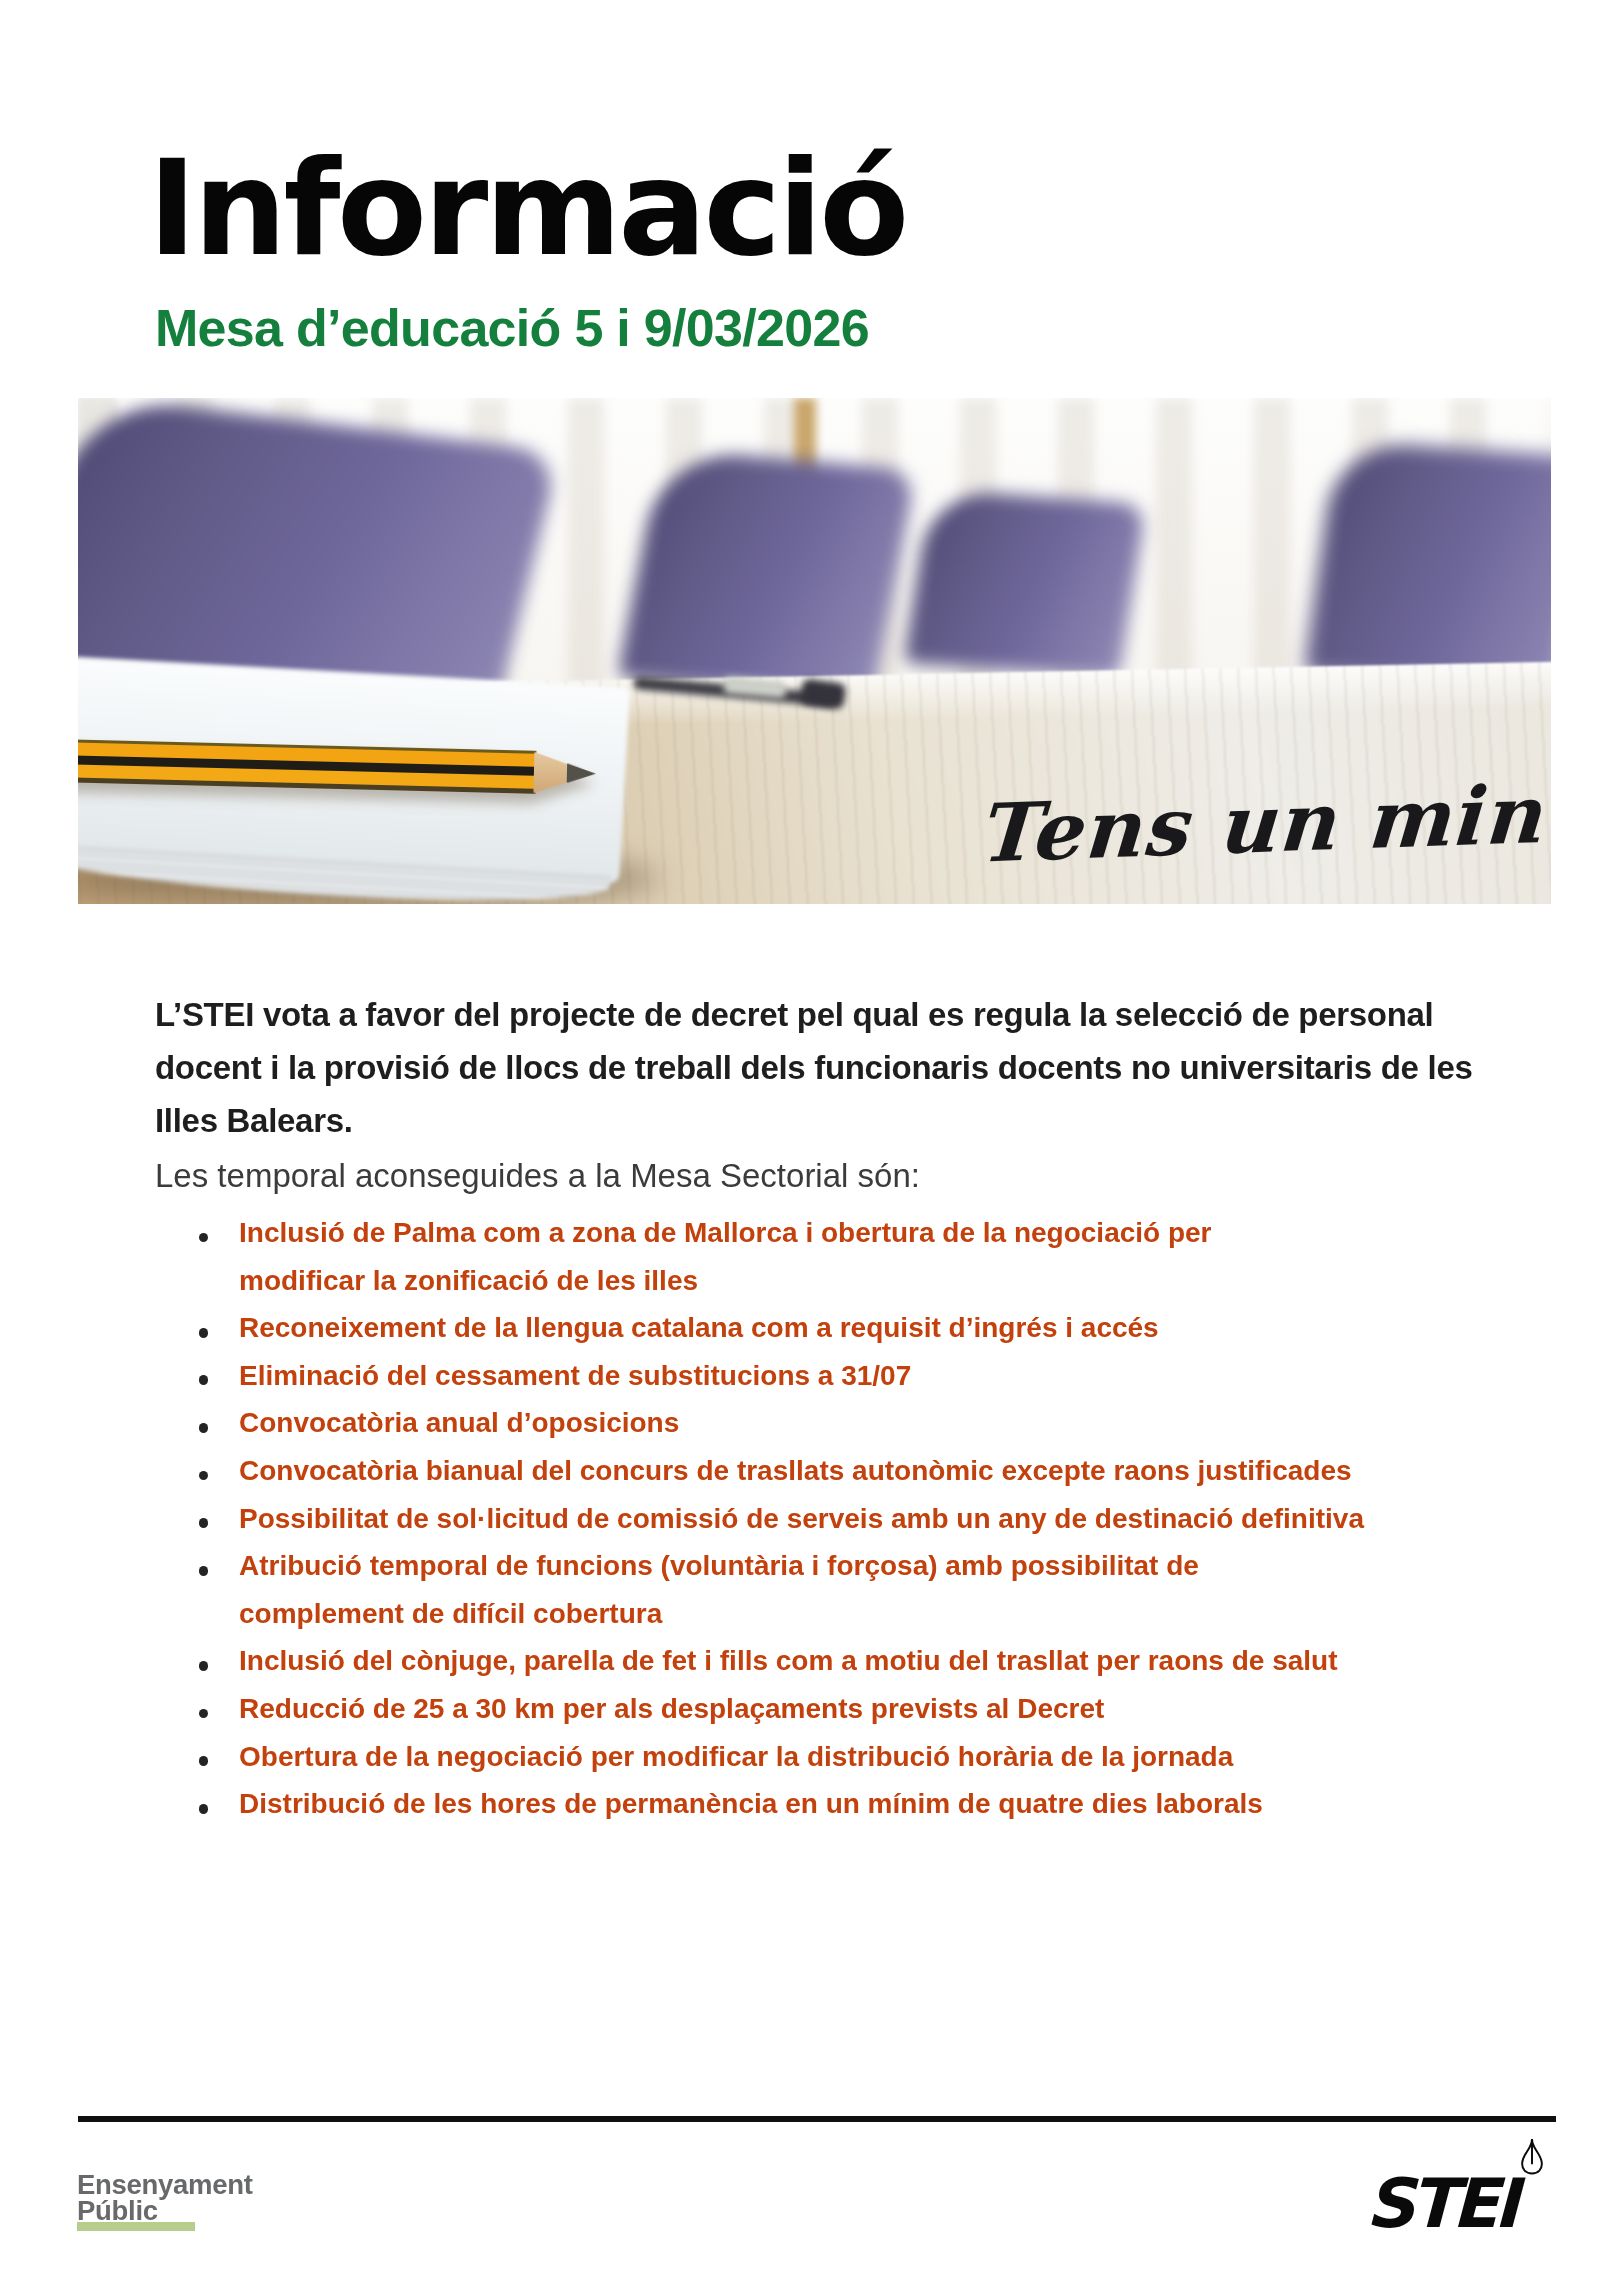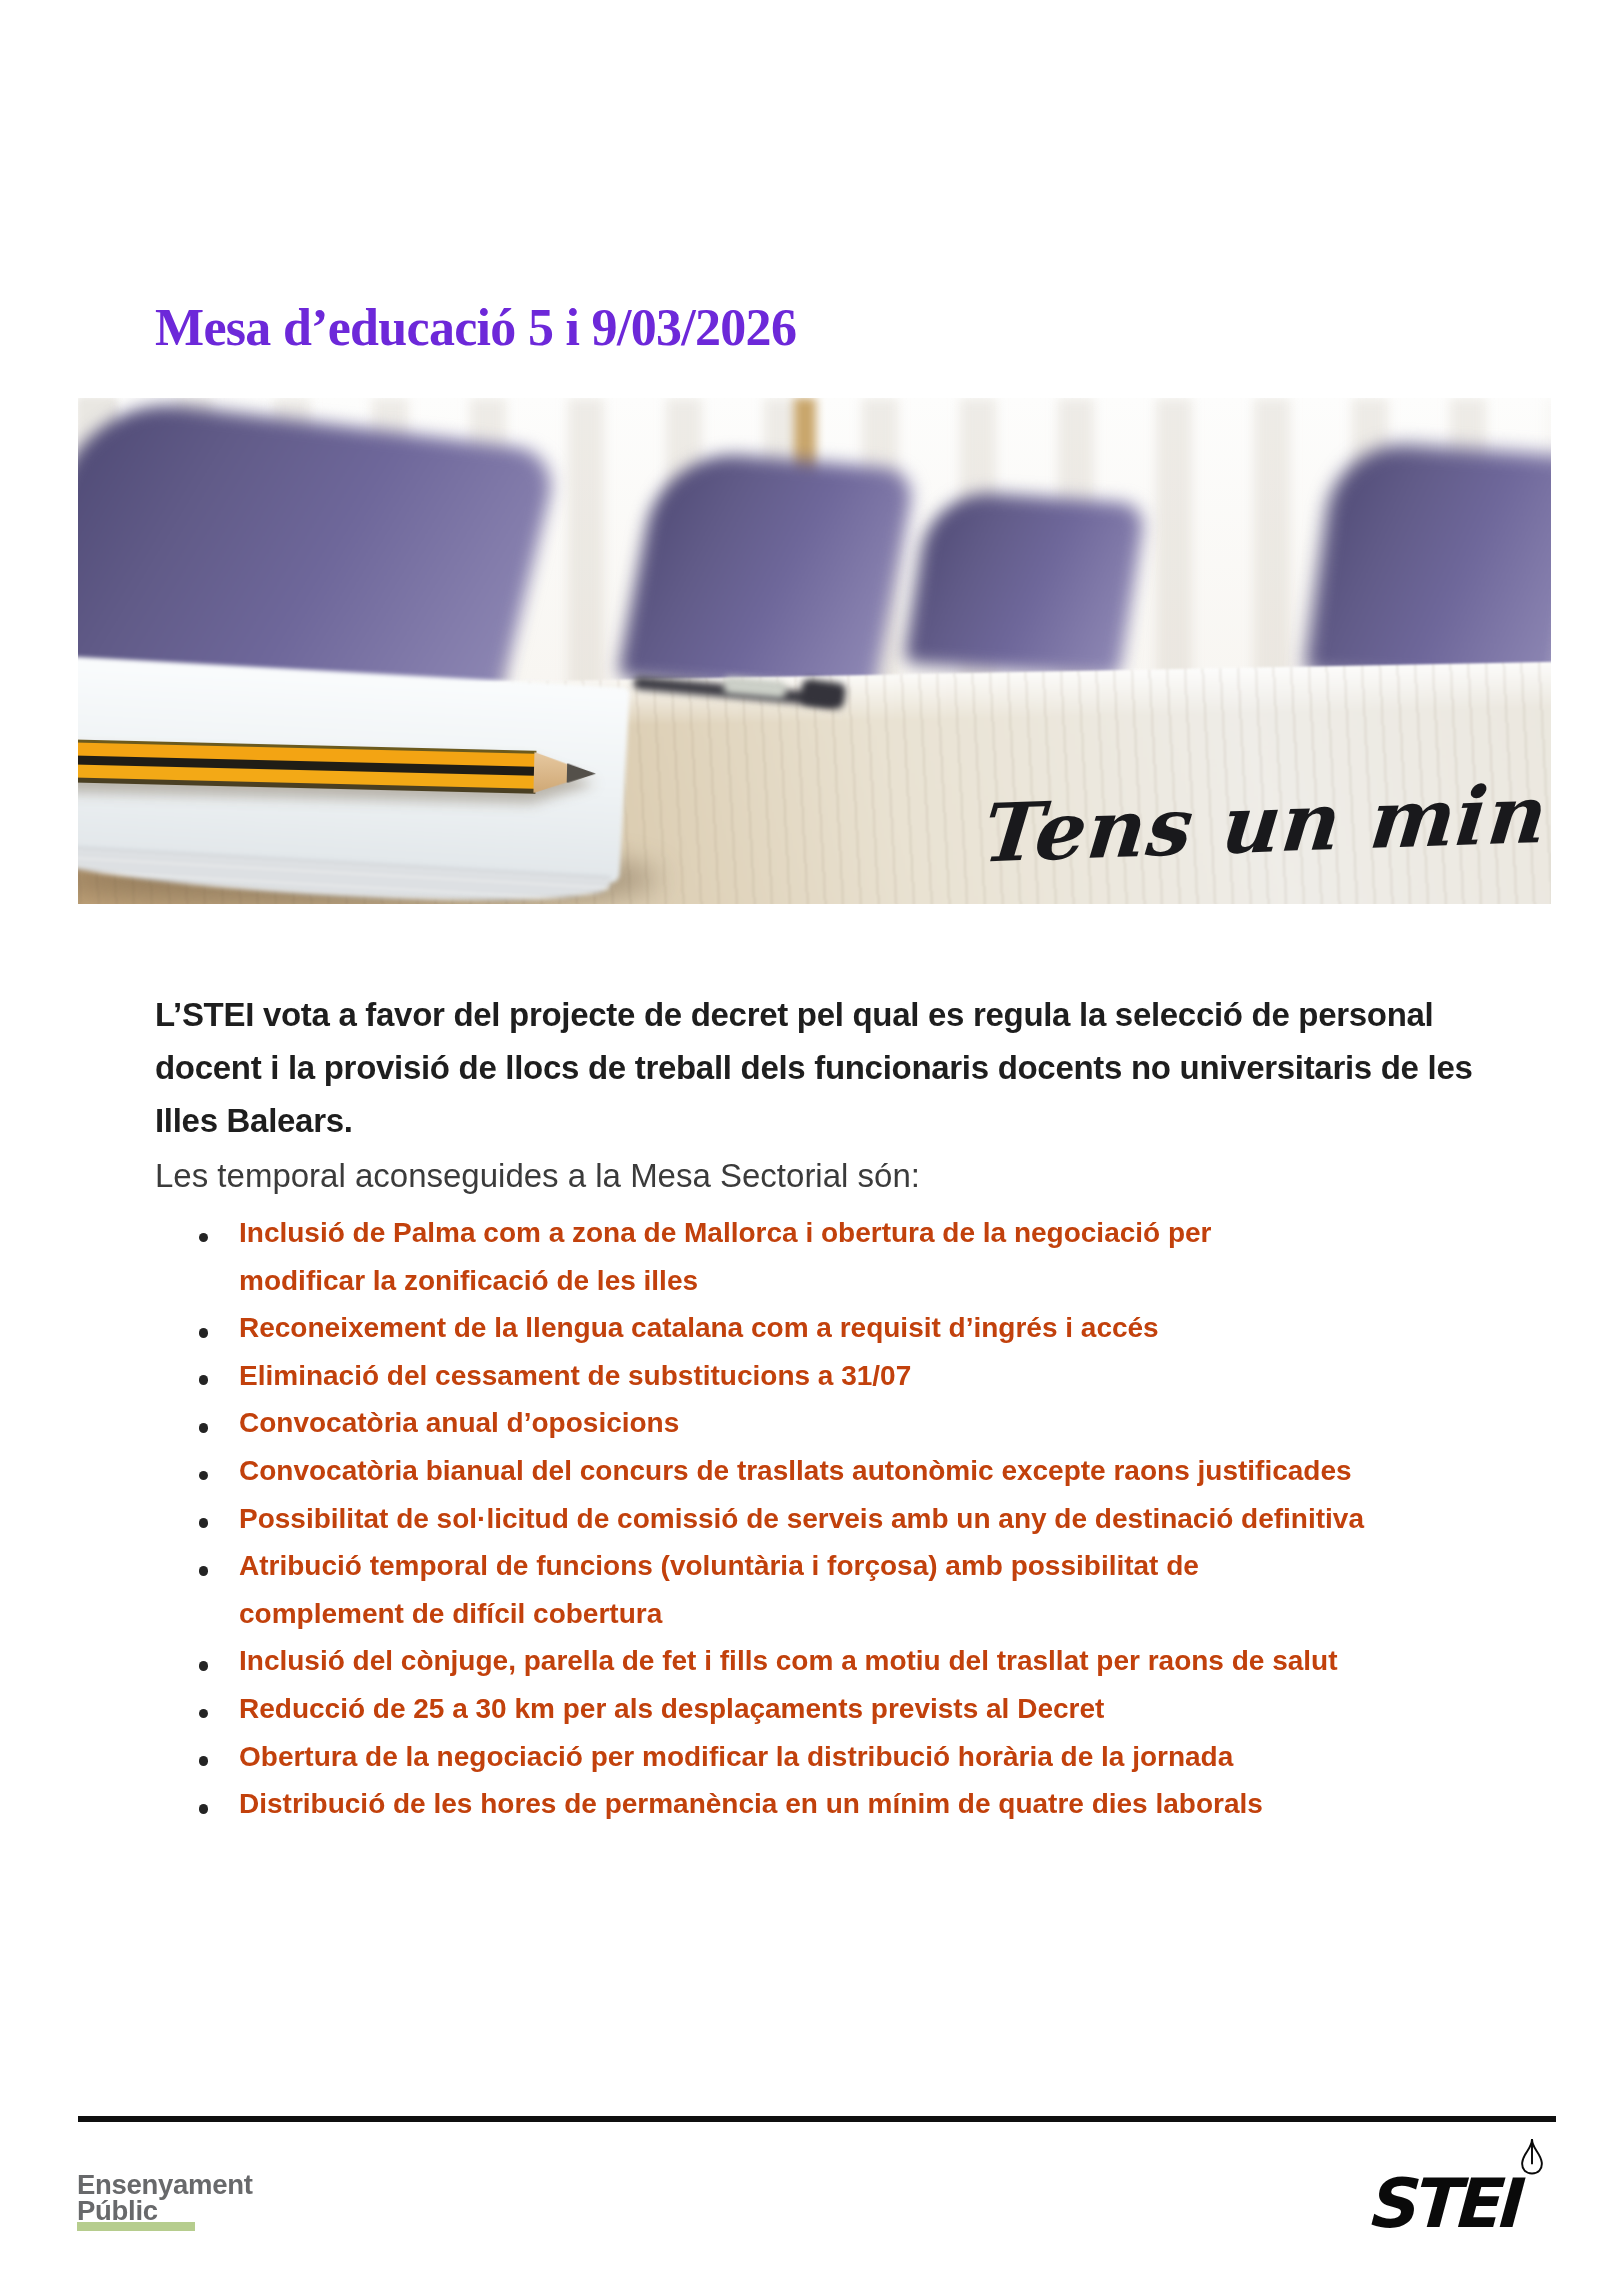--- a/index.html
+++ b/index.html
@@ -10,23 +10,22 @@
 
   
   .title {
     position:absolute; left:148px; top:137px;
     font-family:"DejaVu Sans", sans-serif;
     font-size:131px; font-weight:800; letter-spacing:-3.3px; color:#060606;
     line-height:1.1; white-space:nowrap;
   }
   .subtitle {
     position:absolute; left:155px; top:298px;
-    font-size:52px; font-weight:700; letter-spacing:-0.7px; color:#6d28d9;
+    font-size:52px; font-weight:700; letter-spacing:-0.7px; color:#15803d;
     white-space:nowrap;
-    font-family:Liberation Serif, serif;
   }
 
   
   .photo {
     position:absolute; left:78px; top:398px; width:1473px; height:506px;
     overflow:hidden; background:linear-gradient(180deg,#fdfdfc 0%,#f8f6f2 55%,#efe9df 100%);
   }
   .ph { position:absolute; }
   .ph-stripes {
     left:0; top:0; right:0; height:314px;
@@ -135,20 +134,21 @@
     font-size:68px; font-weight:800; letter-spacing:-4.6px; color:#0a0a0a;
     transform:skewX(-4deg); white-space:nowrap;
   }
   .stei-nib { position:absolute; left:1519px; top:2138px; width:26px; height:37px; }
 </style>
 </head>
 <body>
 
 <div class="page">
 
+  <div class="title">Informació</div>
   <div class="subtitle">Mesa d’educació 5 i 9/03/2026</div>
 
   <div class="photo">
     <div class="ph ph-stripes"></div>
     <div class="ph ph-frame-left"></div>
     <div class="ph ph-post"></div>
     <div class="ph ph-glow1"></div>
     <div class="ph ph-glow2"></div>
     <div class="ph ph-chair c1"></div>
     <div class="ph ph-chair c2"></div>

